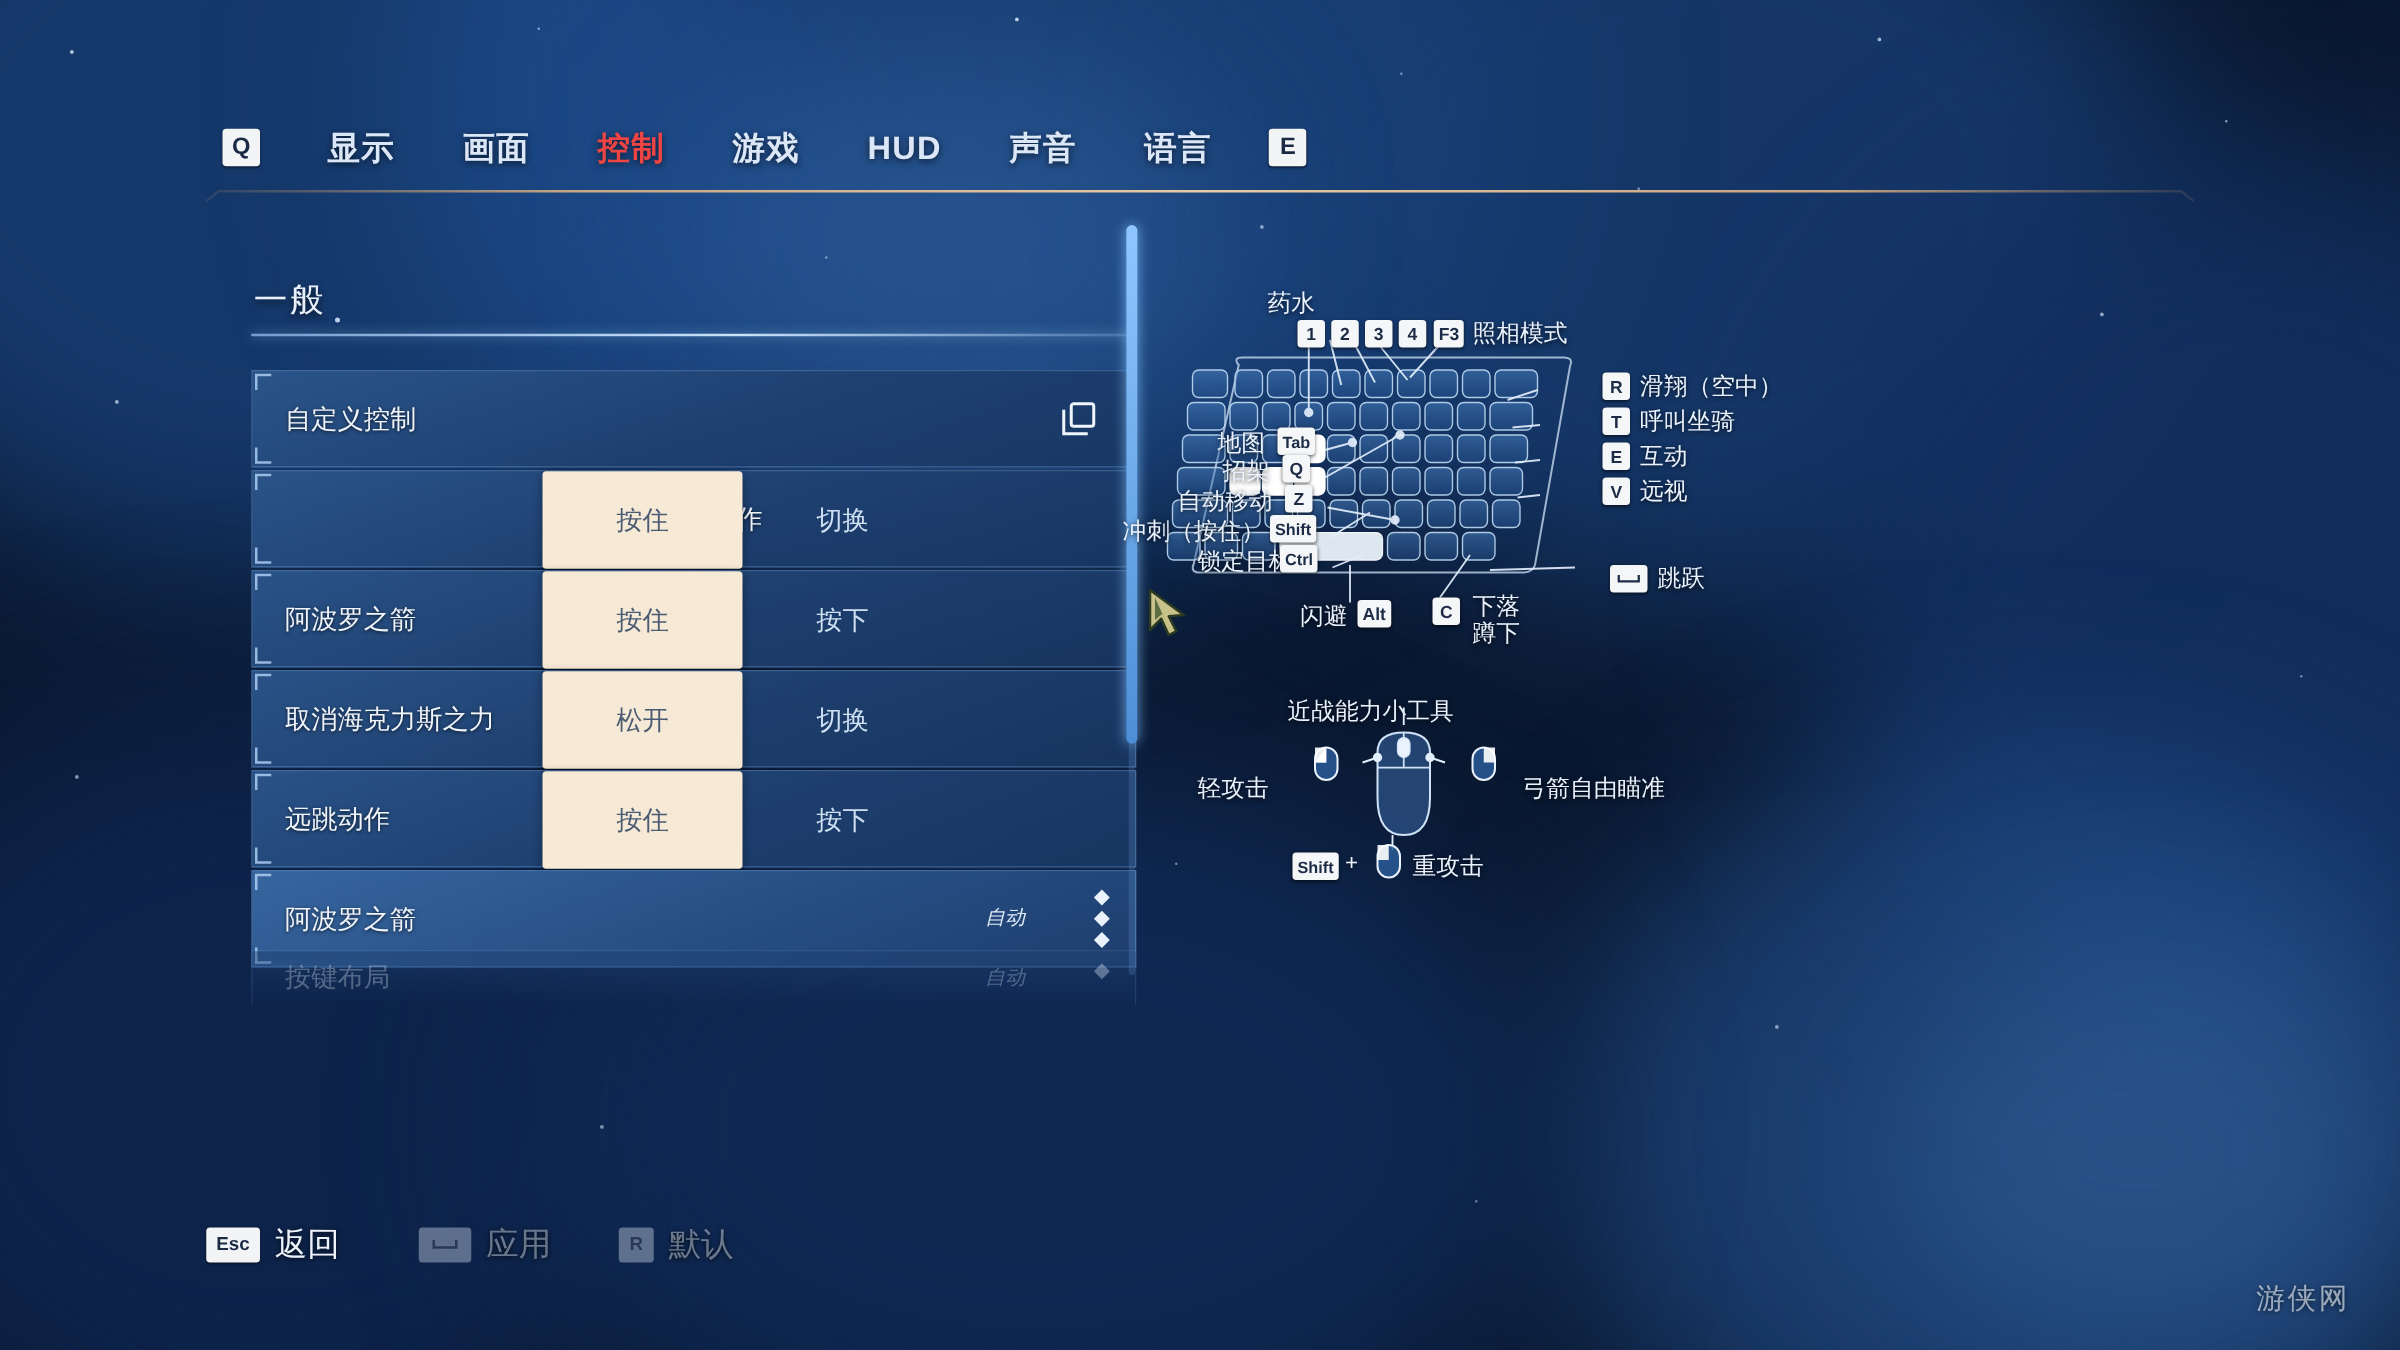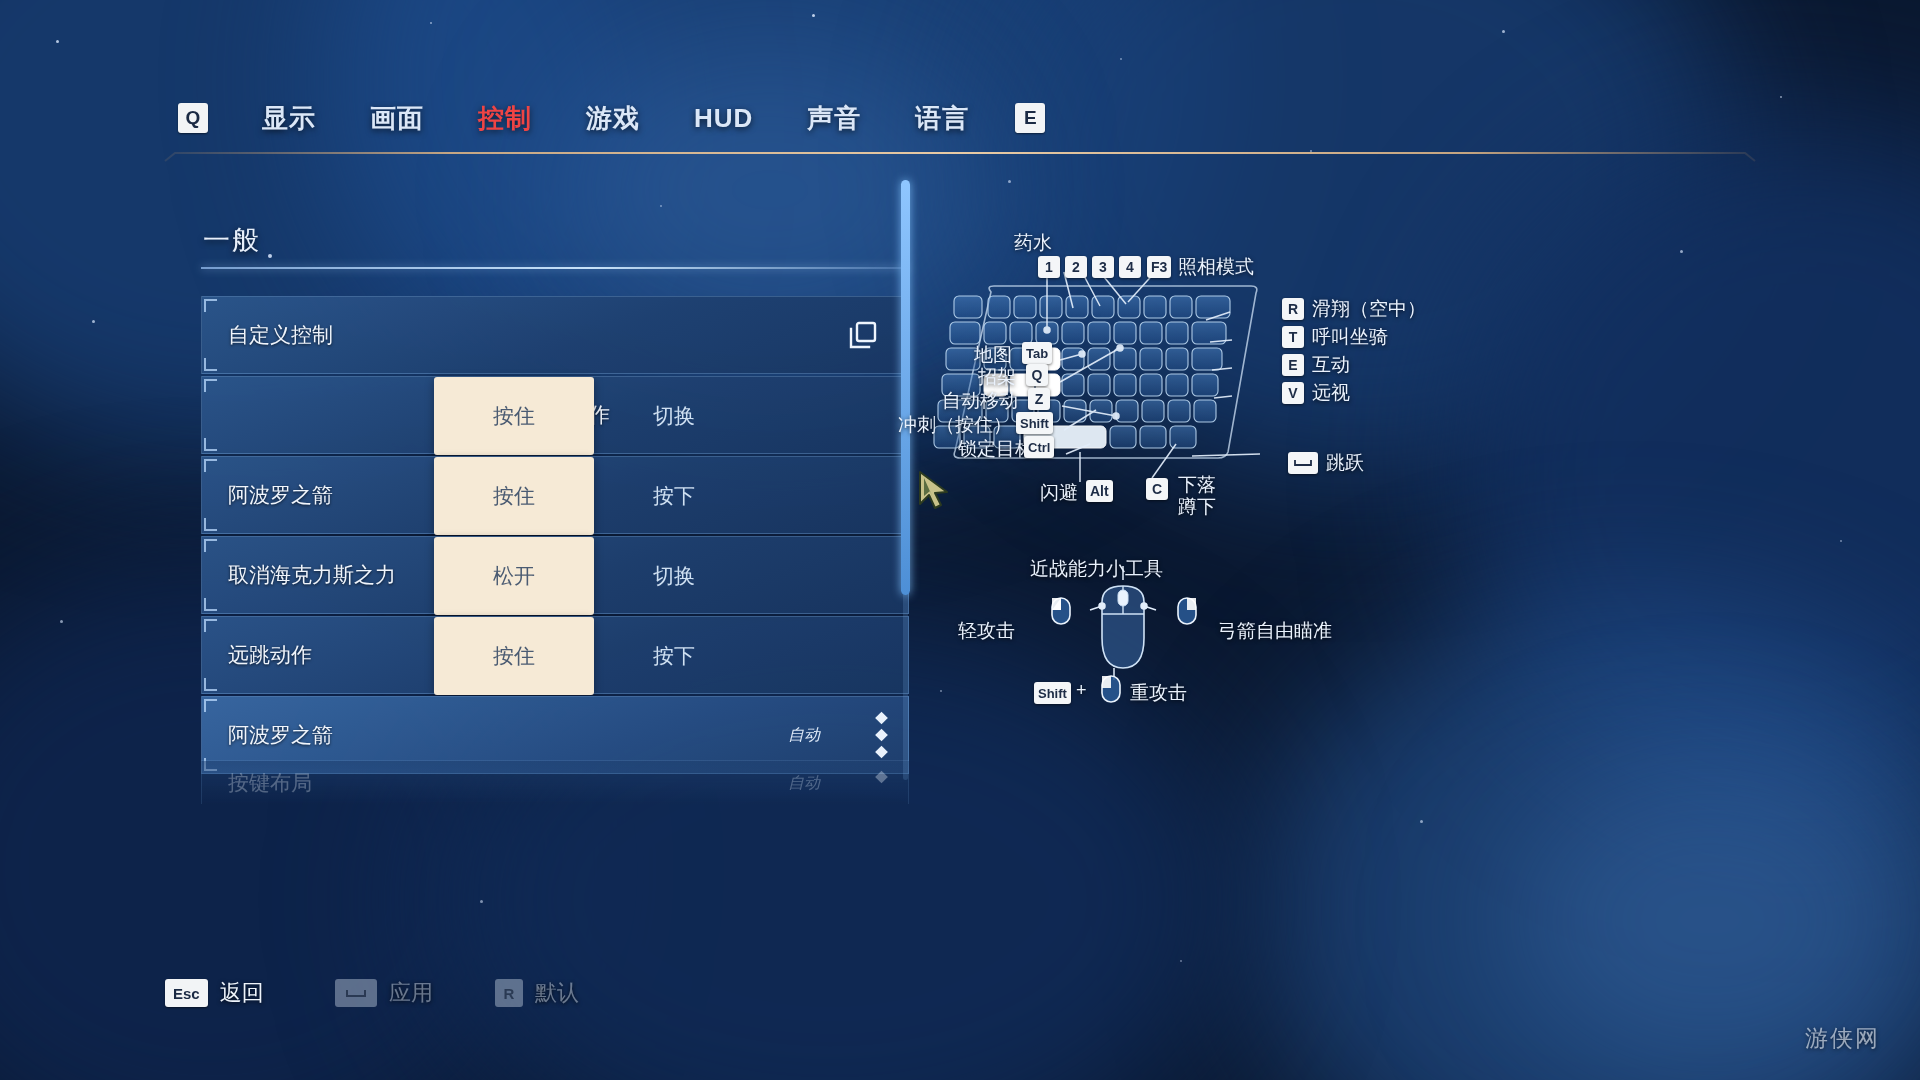--- a/index.html
+++ b/index.html
@@ -135,21 +135,21 @@
     background:#f4f6f8; color:#1d2c46; border-radius:3px; font-weight:bold;
     font-size:14px; height:22px; min-width:22px; padding:0 4px;
     box-shadow:0 1px 3px rgba(0,0,0,.55);
   }
   .dkey.wide { font-size:13px; }
 
   
   #footer { position:absolute; left:0; bottom:56px; width:1920px; height:46px; }
   .fitem { position:absolute; display:flex; align-items:center; gap:12px; }
   .fitem .keycap { height:28px; min-width:28px; padding:0 8px; font-size:15px; }
-  .fitem .ftext { color:#eef4fb; font-size:22px; text-shadow:0 1px 4px rgba(0,0,0,.8); }
+  .fitem .ftext { color:#eef4fb; font-size:26px; text-shadow:0 1px 4px rgba(0,0,0,.8); }
   .fitem.dim .keycap { background:rgba(205,218,232,.42); color:rgba(25,40,64,.75); box-shadow:none; }
   .fitem.dim .ftext { color:rgba(225,236,248,.45); }
 
   #watermark {
     position:absolute; right:40px; bottom:26px;
     color:rgba(235,242,250,.62); font-size:23px; letter-spacing:2px;
     text-shadow:0 1px 4px rgba(0,0,0,.6);
   }
   svg { display:block; overflow:visible; }
 </style>

